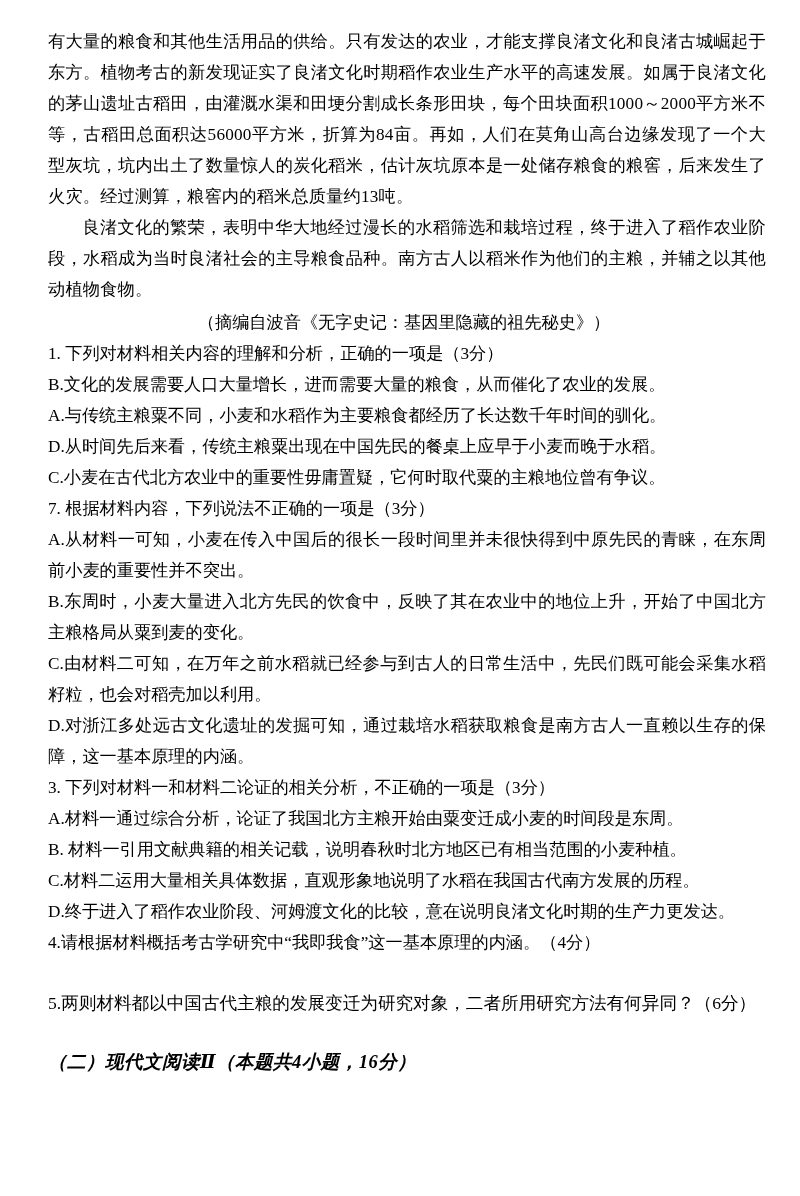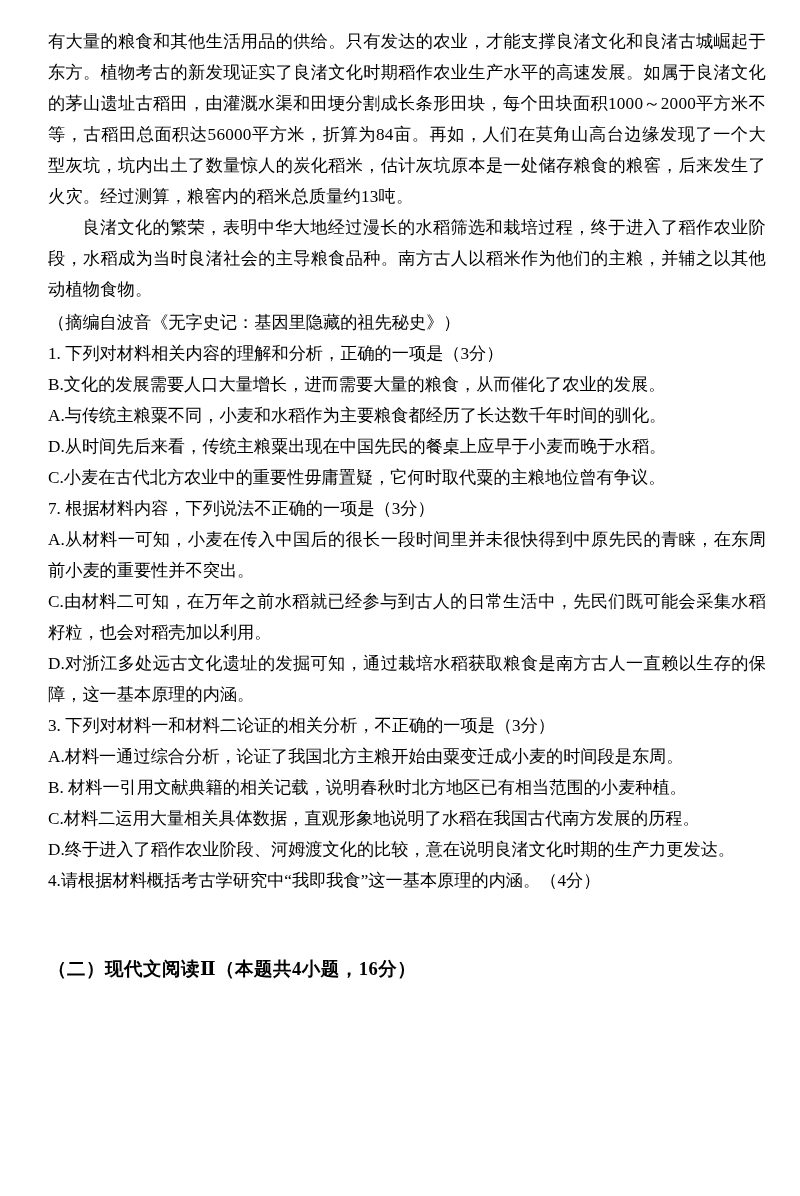--- a/index.html
+++ b/index.html
@@ -33,21 +33,21 @@
     text-align: justify;
     text-justify: inter-ideograph;
     letter-spacing: 0.2px;
   }
   .indent2 {
     text-indent: 2em;
   }
   .source-line {
     font-size: 17.2px;
     line-height: 31px;
-    text-align: left;
+    text-align: center;
     padding-right: 6px;
     margin-top: 2px;
   }
   .q-item {
     font-size: 17.2px;
     line-height: 31px;
     text-align: justify;
     text-justify: inter-ideograph;
   }
   .opt {
@@ -57,20 +57,21 @@
     text-justify: inter-ideograph;
   }
   .gap-sm { height: 8px; }
   .gap-md { height: 20px; }
   .gap-lg { height: 30px; }
   .section-head {
     font-size: 18.5px;
     font-weight: bold;
     line-height: 31px;
     letter-spacing: 0.5px;
+    font-style: italic;
   }
   .q5 {
     font-size: 17.6px;
     line-height: 31px;
     font-weight: 500;
   }
 </style>
 </head>
 <body>
 
@@ -83,32 +84,34 @@
   <p class="source-line">（摘编自波音《无字史记：基因里隐藏的祖先秘史》）</p>
 
   <p class="q-item">1. 下列对材料相关内容的理解和分析，正确的一项是（3分）</p>
   <p class="opt">B.文化的发展需要人口大量增长，进而需要大量的粮食，从而催化了农业的发展。</p>
   <p class="opt">A.与传统主粮粟不同，小麦和水稻作为主要粮食都经历了长达数千年时间的驯化。</p>
   <p class="opt">D.从时间先后来看，传统主粮粟出现在中国先民的餐桌上应早于小麦而晚于水稻。</p>
   <p class="opt">C.小麦在古代北方农业中的重要性毋庸置疑，它何时取代粟的主粮地位曾有争议。</p>
 
   <p class="q-item">7. 根据材料内容，下列说法不正确的一项是（3分）</p>
   <p class="opt">A.从材料一可知，小麦在传入中国后的很长一段时间里并未很快得到中原先民的青睐，在东周前小麦的重要性并不突出。</p>
+  <p class="opt">B.东周时，小麦大量进入北方先民的饮食中，反映了其在农业中的地位上升，开始了中国北方主粮格局从粟到麦的变化。</p>
   <p class="opt">C.由材料二可知，在万年之前水稻就已经参与到古人的日常生活中，先民们既可能会采集水稻籽粒，也会对稻壳加以利用。</p>
   <p class="opt">D.对浙江多处远古文化遗址的发掘可知，通过栽培水稻获取粮食是南方古人一直赖以生存的保障，这一基本原理的内涵。</p>
 
   <p class="q-item">3. 下列对材料一和材料二论证的相关分析，不正确的一项是（3分）</p>
   <p class="opt">A.材料一通过综合分析，论证了我国北方主粮开始由粟变迁成小麦的时间段是东周。</p>
   <p class="opt">B. 材料一引用文献典籍的相关记载，说明春秋时北方地区已有相当范围的小麦种植。</p>
   <p class="opt">C.材料二运用大量相关具体数据，直观形象地说明了水稻在我国古代南方发展的历程。</p>
   <p class="opt">D.终于进入了稻作农业阶段、河姆渡文化的比较，意在说明良渚文化时期的生产力更发达。</p>
 
   <p class="q-item">4.请根据材料概括考古学研究中“我即我食”这一基本原理的内涵。（4分）</p>
 
   <div class="gap-lg"></div>
 
+  <p class="q5">5.两则材料都以中国古代主粮的发展变迁为研究对象，二者所用研究方法有何异同？（6分）</p>
 
   <div class="gap-md"></div>
   <div class="gap-sm"></div>
 
   <p class="section-head">（二）现代文阅读Ⅱ（本题共4小题，16分）</p>
 
 </div>
 
 </body></html>

